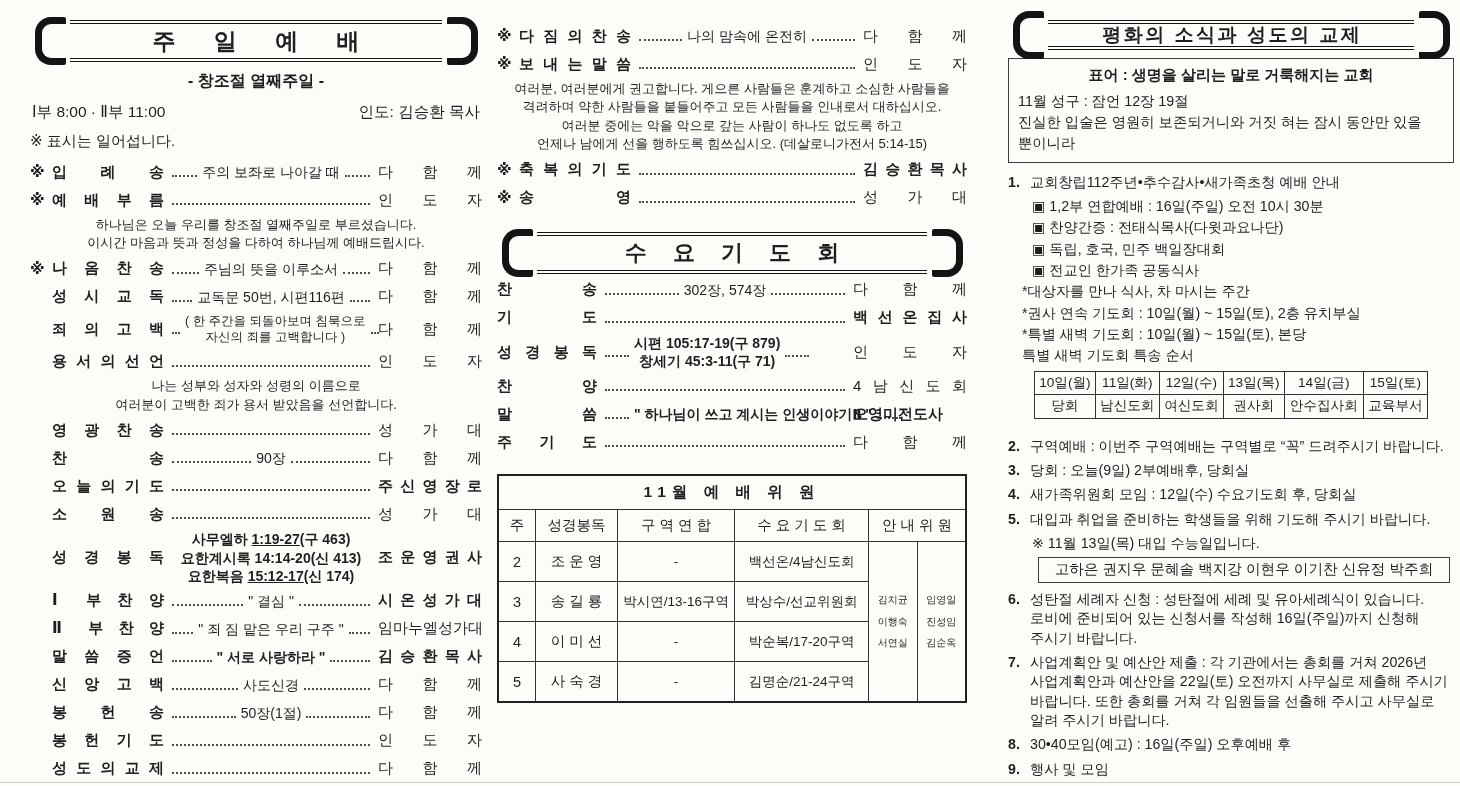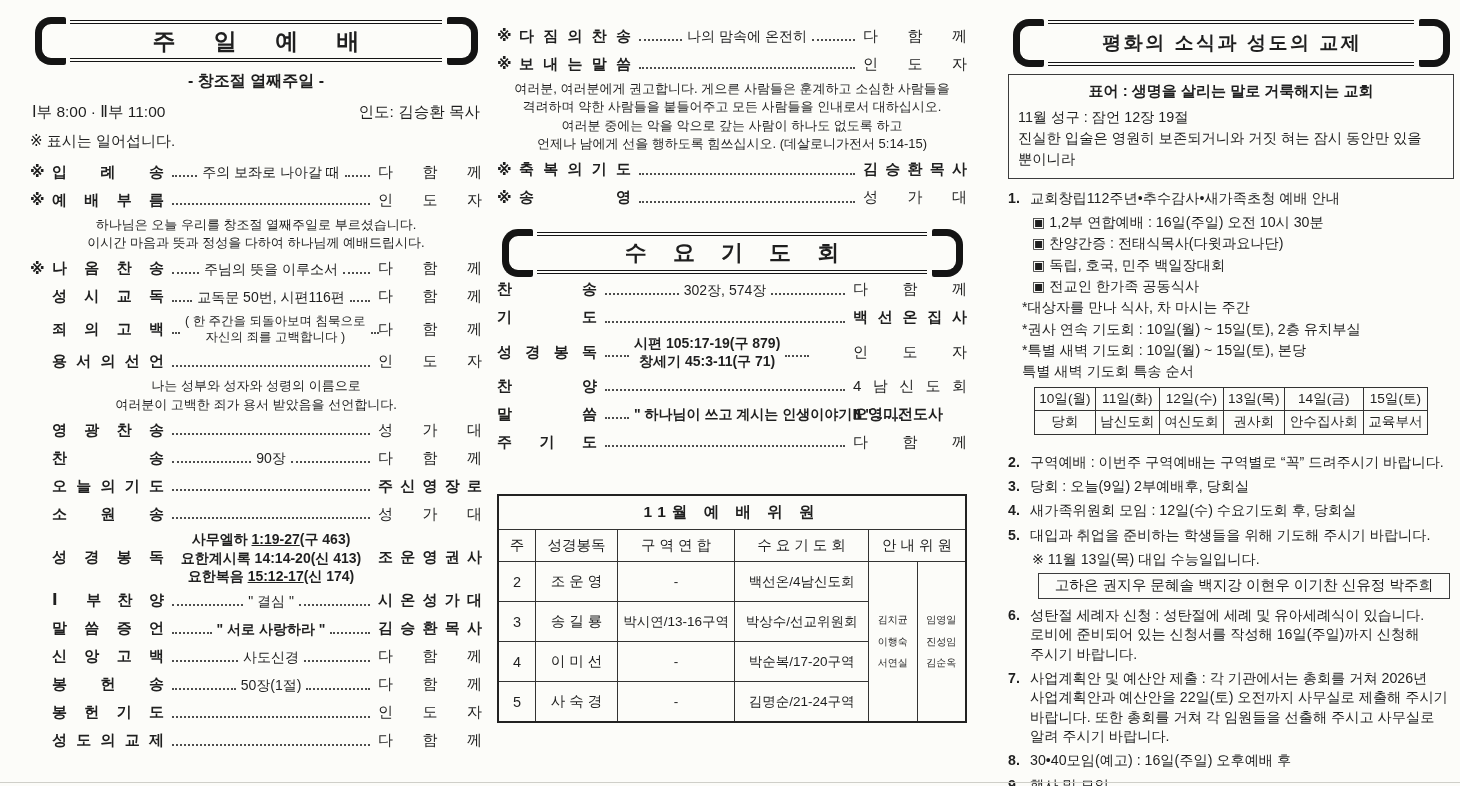--- a/index.html
+++ b/index.html
@@ -14,21 +14,21 @@
   #col-right{left:1008px;width:446px;}
 
   
   .banner{display:flex;align-items:stretch;height:42px;}
   .orn{width:40px;display:flex;align-items:center;justify-content:center;}
   .orn-shape{width:24px;height:34px;border:7px solid #141414;border-right:none;border-radius:16px 2px 2px 16px;}
   .orn.right .orn-shape{transform:scaleX(-1);}
   .banner-mid{flex:1;border-top:4px double #141414;border-bottom:4px double #141414;display:flex;align-items:center;justify-content:center;}
   .banner-title{font-weight:bold;font-size:23px;letter-spacing:16px;padding-left:16px;white-space:nowrap;}
   #col-mid .banner-title{font-size:22px;letter-spacing:10px;padding-left:10px;}
-  #col-right .banner{height:46px;}
+  #col-right .banner{height:30px;}
   #col-right .banner-title{font-size:19px;letter-spacing:2.5px;padding-left:2.5px;}
 
   .subtitle{text-align:center;font-weight:bold;font-size:16px;margin:9px 0 10px;}
   .sched-row{display:flex;justify-content:space-between;font-size:15.5px;margin:0 2px 9px;}
   .stand-note{font-size:15px;margin:2px 0 9px;}
 
   
   .svc-row{display:flex;align-items:center;margin:4px 0;font-size:15px;min-height:24px;}
   .star{width:22px;flex:none;font-weight:bold;}
   .svc-name{width:112px;flex:none;font-weight:bold;text-align:justify;text-align-last:justify;}
@@ -42,21 +42,21 @@
   .svc-right.b{font-weight:bold;}
   .svc-note{text-align:center;font-size:13px;line-height:1.42;margin:1px 0 3px;}
 
   .wed .svc-name{width:100px;}
   .wed .svc-right{width:114px;}
   #mid-banner{margin-top:22px;}
   #wed-info{display:flex;align-items:baseline;justify-content:space-between;margin:15px 2px 10px;font-size:15px;}
   #wed-info .ded{font-weight:bold;}
 
   
-  #committee-wrap{margin-top:40px;border-radius:27px;}
+  #committee-wrap{margin-top:20px;border-radius:27px;}
   table.grid{width:100%;border-collapse:collapse;border:2px solid #222;background:transparent;}
   table.grid th,table.grid td{border:1px solid #333;text-align:center;font-weight:normal;padding:3px 2px;font-size:13.5px;}
   .tbl-title{font-weight:bold !important;font-size:15.5px !important;letter-spacing:6px;padding:6px 0 !important;}
   table.committee th{font-size:14.5px;padding:6px 2px;}
   table.committee td{height:33px;font-size:13.5px;}
   table.committee td.wk{font-size:14.5px;}
   table.committee td.ushers{line-height:2.15;font-size:10px;}
 
   
   .motto-box{border:1.5px solid #3c3c3c;margin:8px 0 10px;padding:5px 9px 7px;font-size:14.3px;line-height:1.5;}
@@ -203,20 +203,30 @@
         </div>
         <div class="svc-row">
           <span class="star"></span>
           <span class="svc-name">Ⅰ 부 찬 양</span>
           <span class="svc-mid">
             <span class="dots"></span>
             <span class="svc-center">" 결심 "</span>
             <span class="dots"></span>
           </span>
           <span class="svc-right b">시 온 성 가 대</span>
+        </div>
+        <div class="svc-row">
+          <span class="star"></span>
+          <span class="svc-name">Ⅱ 부 찬 양</span>
+          <span class="svc-mid">
+            <span class="dots"></span>
+            <span class="svc-center">" 죄 짐 맡은 우리 구주 "</span>
+            <span class="dots"></span>
+          </span>
+          <span class="svc-right">임마누엘성가대</span>
         </div>
         <div class="svc-row">
           <span class="star"></span>
           <span class="svc-name">말 씀 증 언</span>
           <span class="svc-mid">
             <span class="dots"></span>
             <span class="svc-center b">" 서로 사랑하라 "</span>
             <span class="dots"></span>
           </span>
           <span class="svc-right b">김 승 환 목 사</span>

